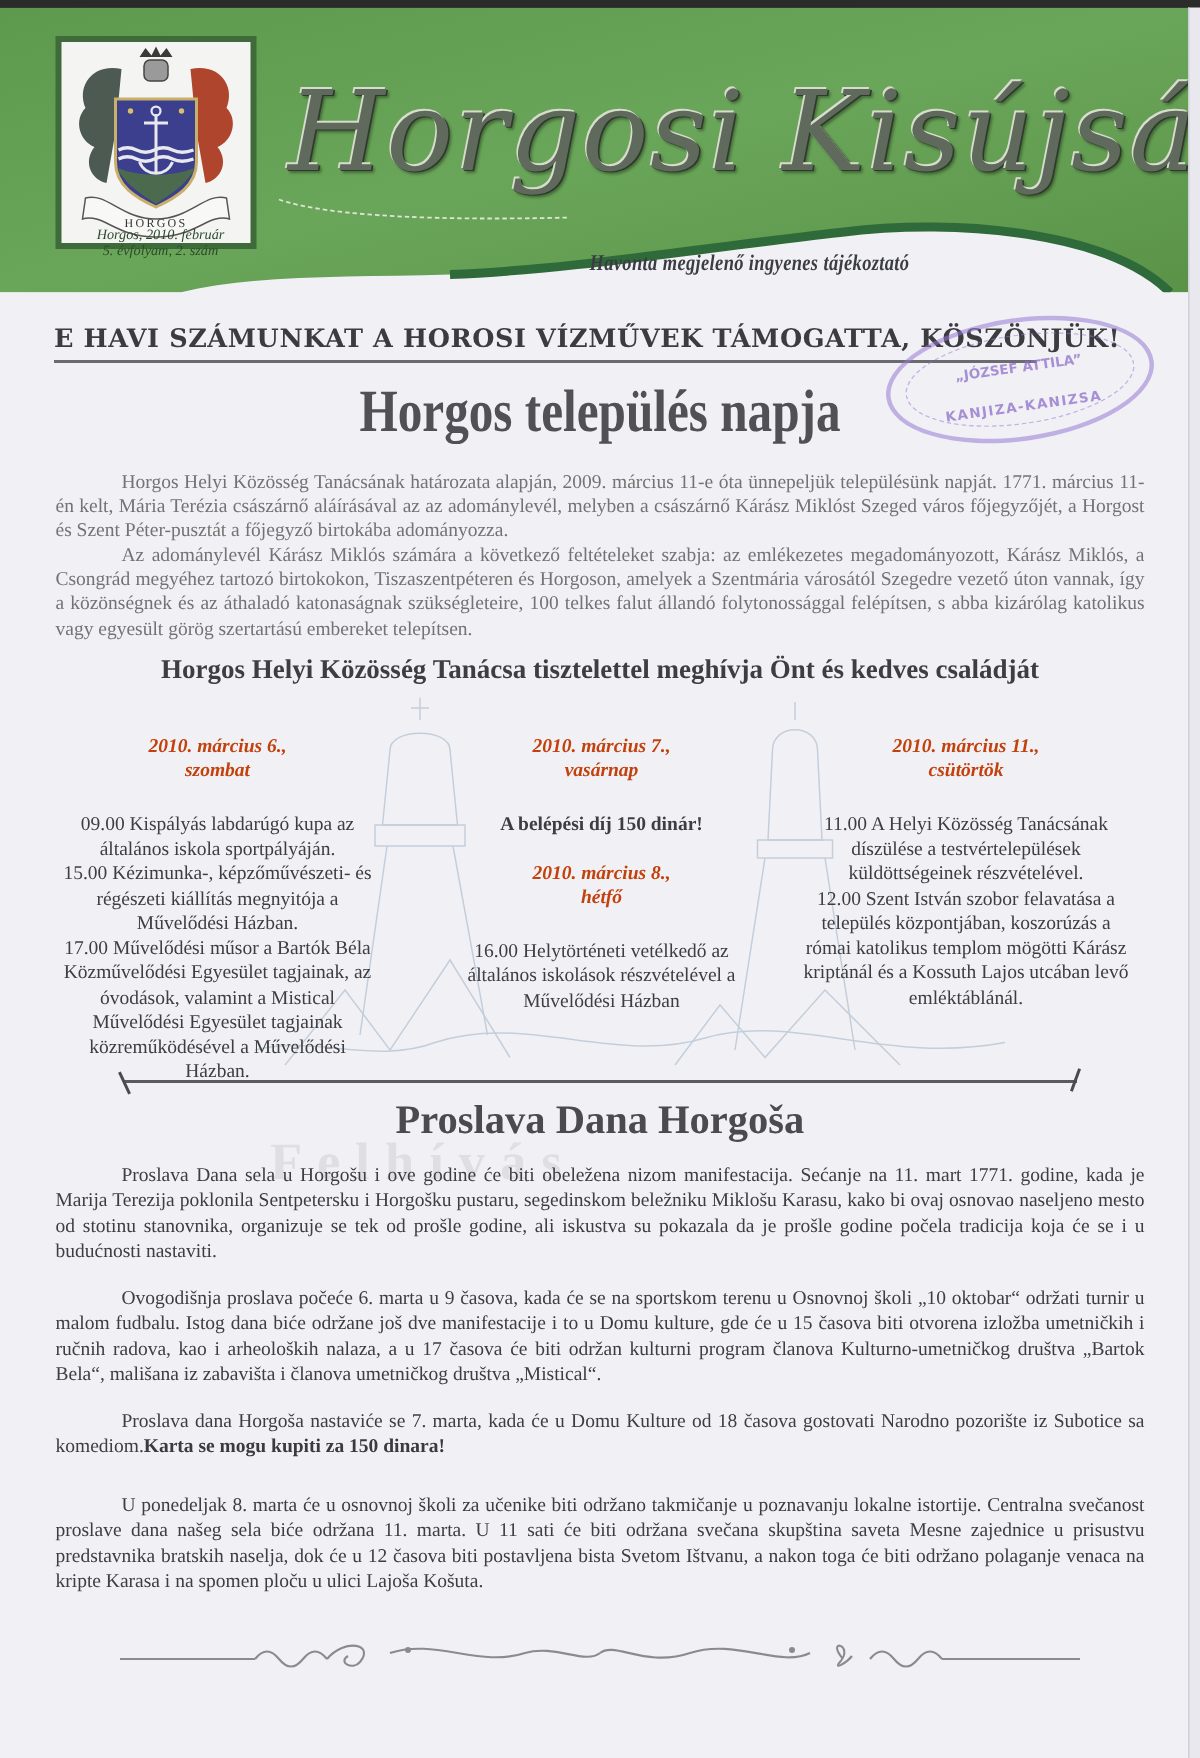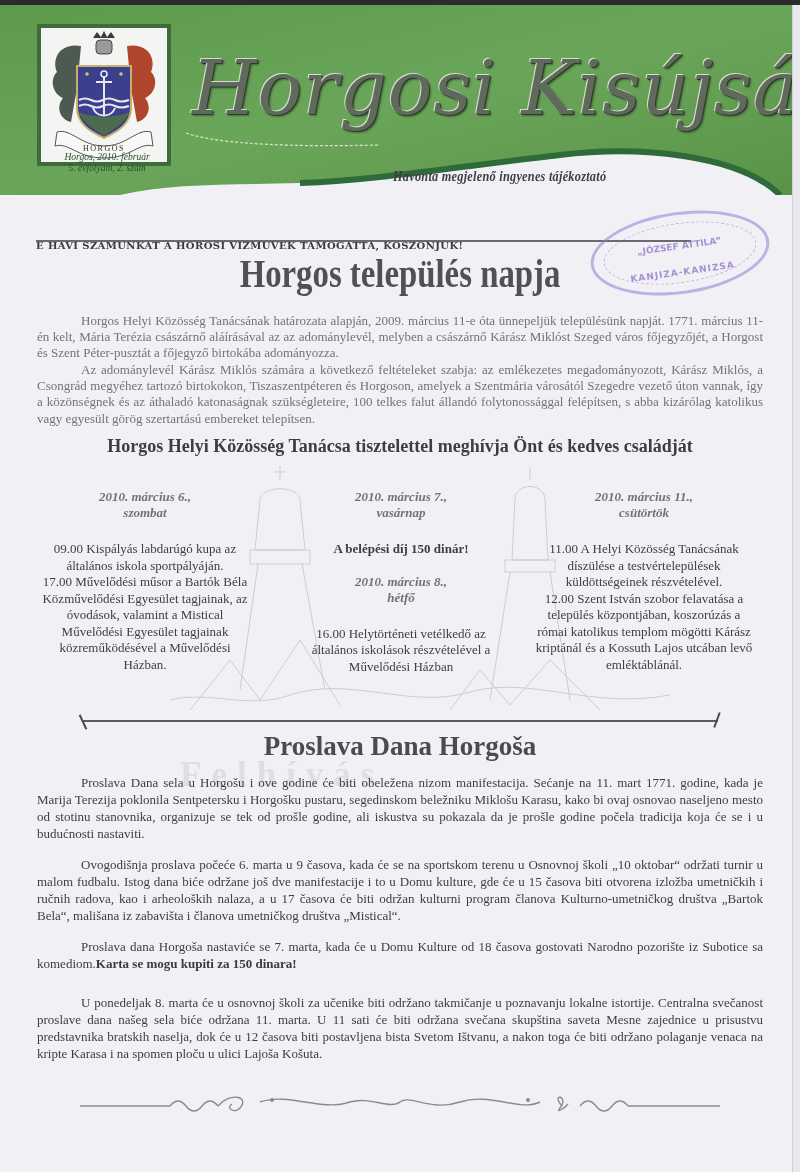--- a/index.html
+++ b/index.html
@@ -41,22 +41,22 @@
   .subtitle {
     position: absolute; left: 393px; top: 163px;
     font-family: "Liberation Serif", serif; font-weight: bold; font-style: italic;
     font-size: 15px; color: #3c3d44; letter-spacing: 0.3px;
     transform: scaleX(0.82); transform-origin: left center;
     white-space: nowrap;
   }
 
   .sponsor {
     position: absolute; left: 36px; top: 216px;
-    font-family: "DejaVu Serif", serif; font-weight: bold; font-size: 10px;
-    color: #3b3b40; letter-spacing: 0.4px; white-space: nowrap; margin-top: 24px;
+    font-family: "DejaVu Serif", serif; font-weight: bold; font-size: 17px;
+    color: #3b3b40; letter-spacing: 0.4px; white-space: nowrap;
   }
   .sponsor-rule { position: absolute; left: 36px; top: 240px; width: 655px; height: 2px; background: #6a6a70; }
 
   .stamp {
     position: absolute; left: 590px; top: 212px; width: 180px; height: 82px;
     border: 3px solid rgba(150,120,210,0.55); border-radius: 50%;
     transform: rotate(-8deg);
   }
   .stamp .s-inner { position: absolute; left: 10px; top: 8px; right: 10px; bottom: 8px; border: 1.5px dashed rgba(150,120,210,0.5); border-radius: 50%; }
   .stamp .s-text { position: absolute; width: 100%; top: 26px; text-align: center; font-family: "DejaVu Sans", sans-serif; font-weight: bold; font-size: 9px; color: rgba(140,110,200,0.75); }
@@ -72,21 +72,21 @@
     position: absolute; font-size: 13px; line-height: 16.2px; color: #737373;
     text-align: justify; text-indent: 44px;
   }
 
   .invite {
     position: absolute; left: 0; width: 800px; top: 438px; text-align: center;
     font-weight: bold; font-size: 18px; line-height: 16px; color: #3d3d42;
   }
 
   .sched-col { position: absolute; text-align: center; font-size: 13px; line-height: 16.5px; color: #3d3d42; }
-  .day-head { font-style: italic; font-weight: bold; font-size: 13px; line-height: 16px; color: #737373; }
+  .day-head { font-style: italic; font-weight: bold; font-size: 13px; line-height: 16px; color: #c2410c; }
   .event { margin-top: 0; }
 
   .sketch { position: absolute; left: 150px; top: 460px; }
 
   .sched-rule { position: absolute; left: 82px; top: 720px; width: 636px; height: 2px; background: #5a5a60; }
   .sched-rule-l { position: absolute; left: 82px; top: 714px; width: 2px; height: 16px; background: #4a4a50; transform: rotate(-25deg); }
   .sched-rule-r { position: absolute; left: 716px; top: 712px; width: 2px; height: 16px; background: #4a4a50; transform: rotate(20deg); }
 
   .h2 {
     position: absolute; left: 0; width: 800px; top: 731px; text-align: center;
@@ -198,20 +198,21 @@
   <div>Horgos Helyi Közösség Tanácsa tisztelettel meghívja  Önt és kedves családját</div>
 </div>
 
 <div class="sched-col" style="left:40px;top:489px;width:210px;">
   <div class="day-head">
     <div>2010. március 6.,</div>
     <div>szombat</div>
   </div>
   <div style="height:20px"></div>
   <div class="event">09.00 Kispályás labdarúgó kupa az általános iskola sportpályáján.</div>
+  <div class="event">15.00 Kézimunka-, képzőművészeti- és régészeti kiállítás megnyitója a Művelődési Házban.</div>
   <div class="event">17.00 Művelődési műsor a Bartók Béla Közművelődési Egyesület tagjainak, az óvodások, valamint a Mistical Művelődési Egyesület tagjainak közreműködésével a Művelődési Házban.</div>
 </div>
 
 <div class="sched-col" style="left:298px;top:489px;width:206px;">
   <div class="day-head">
     <div>2010. március 7.,</div>
     <div>vasárnap</div>
   </div>
   <div style="height:20px"></div>
   <div class="event" style="font-weight:bold;">A belépési díj 150 dinár!</div>

